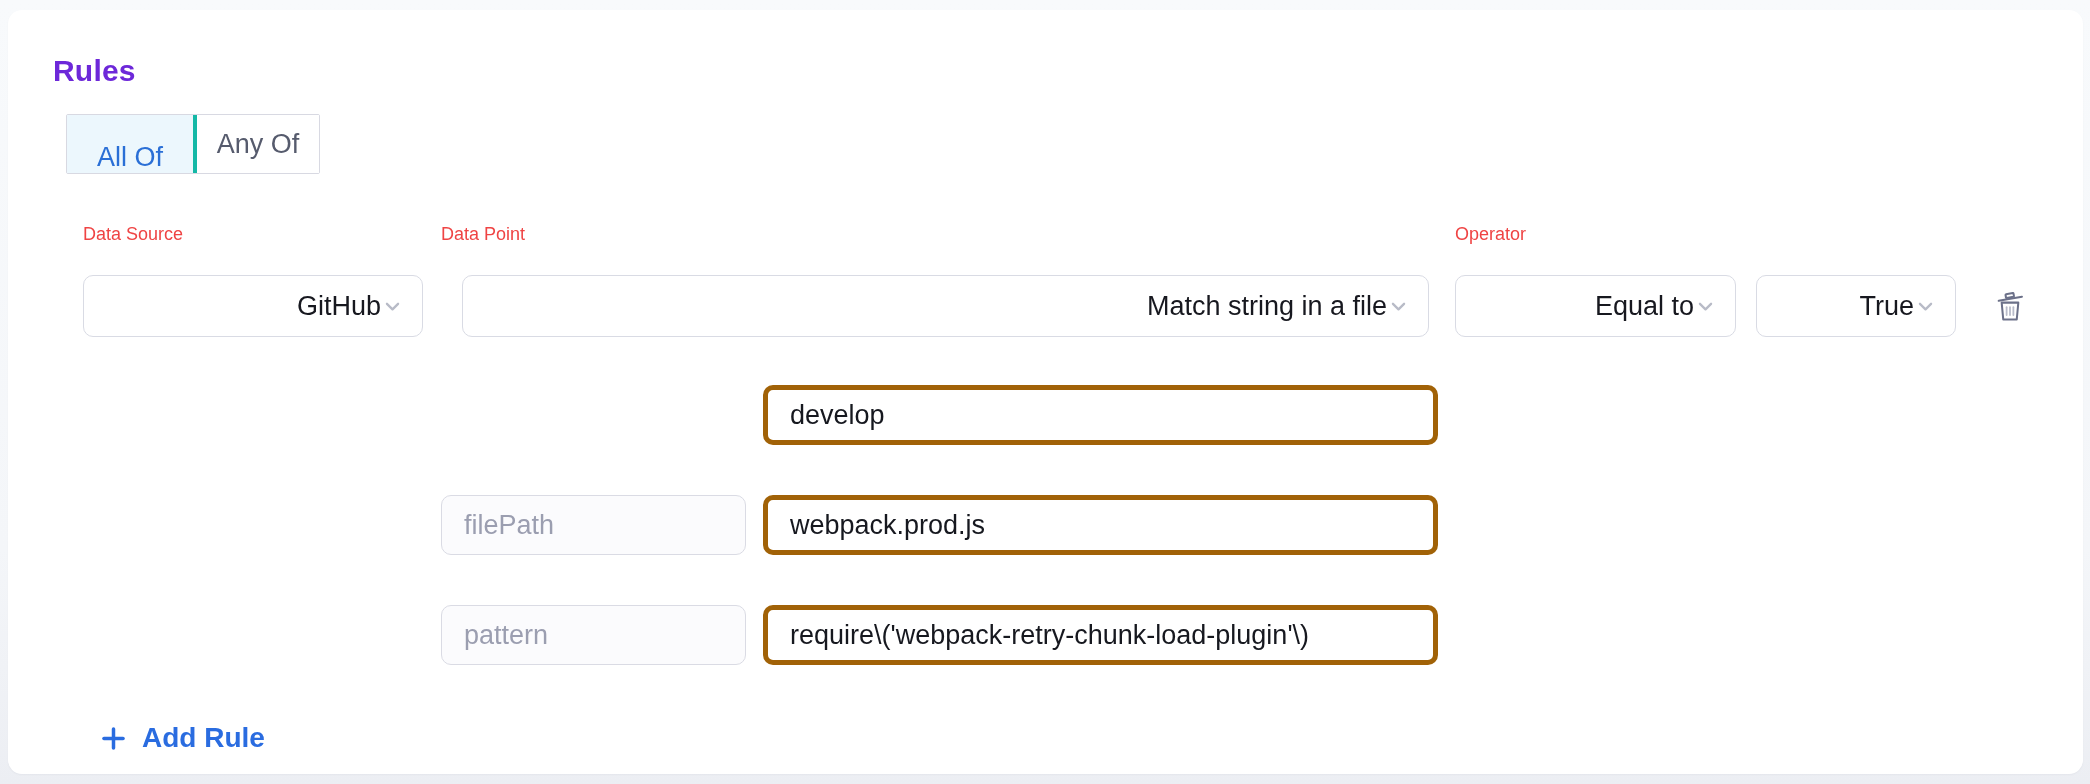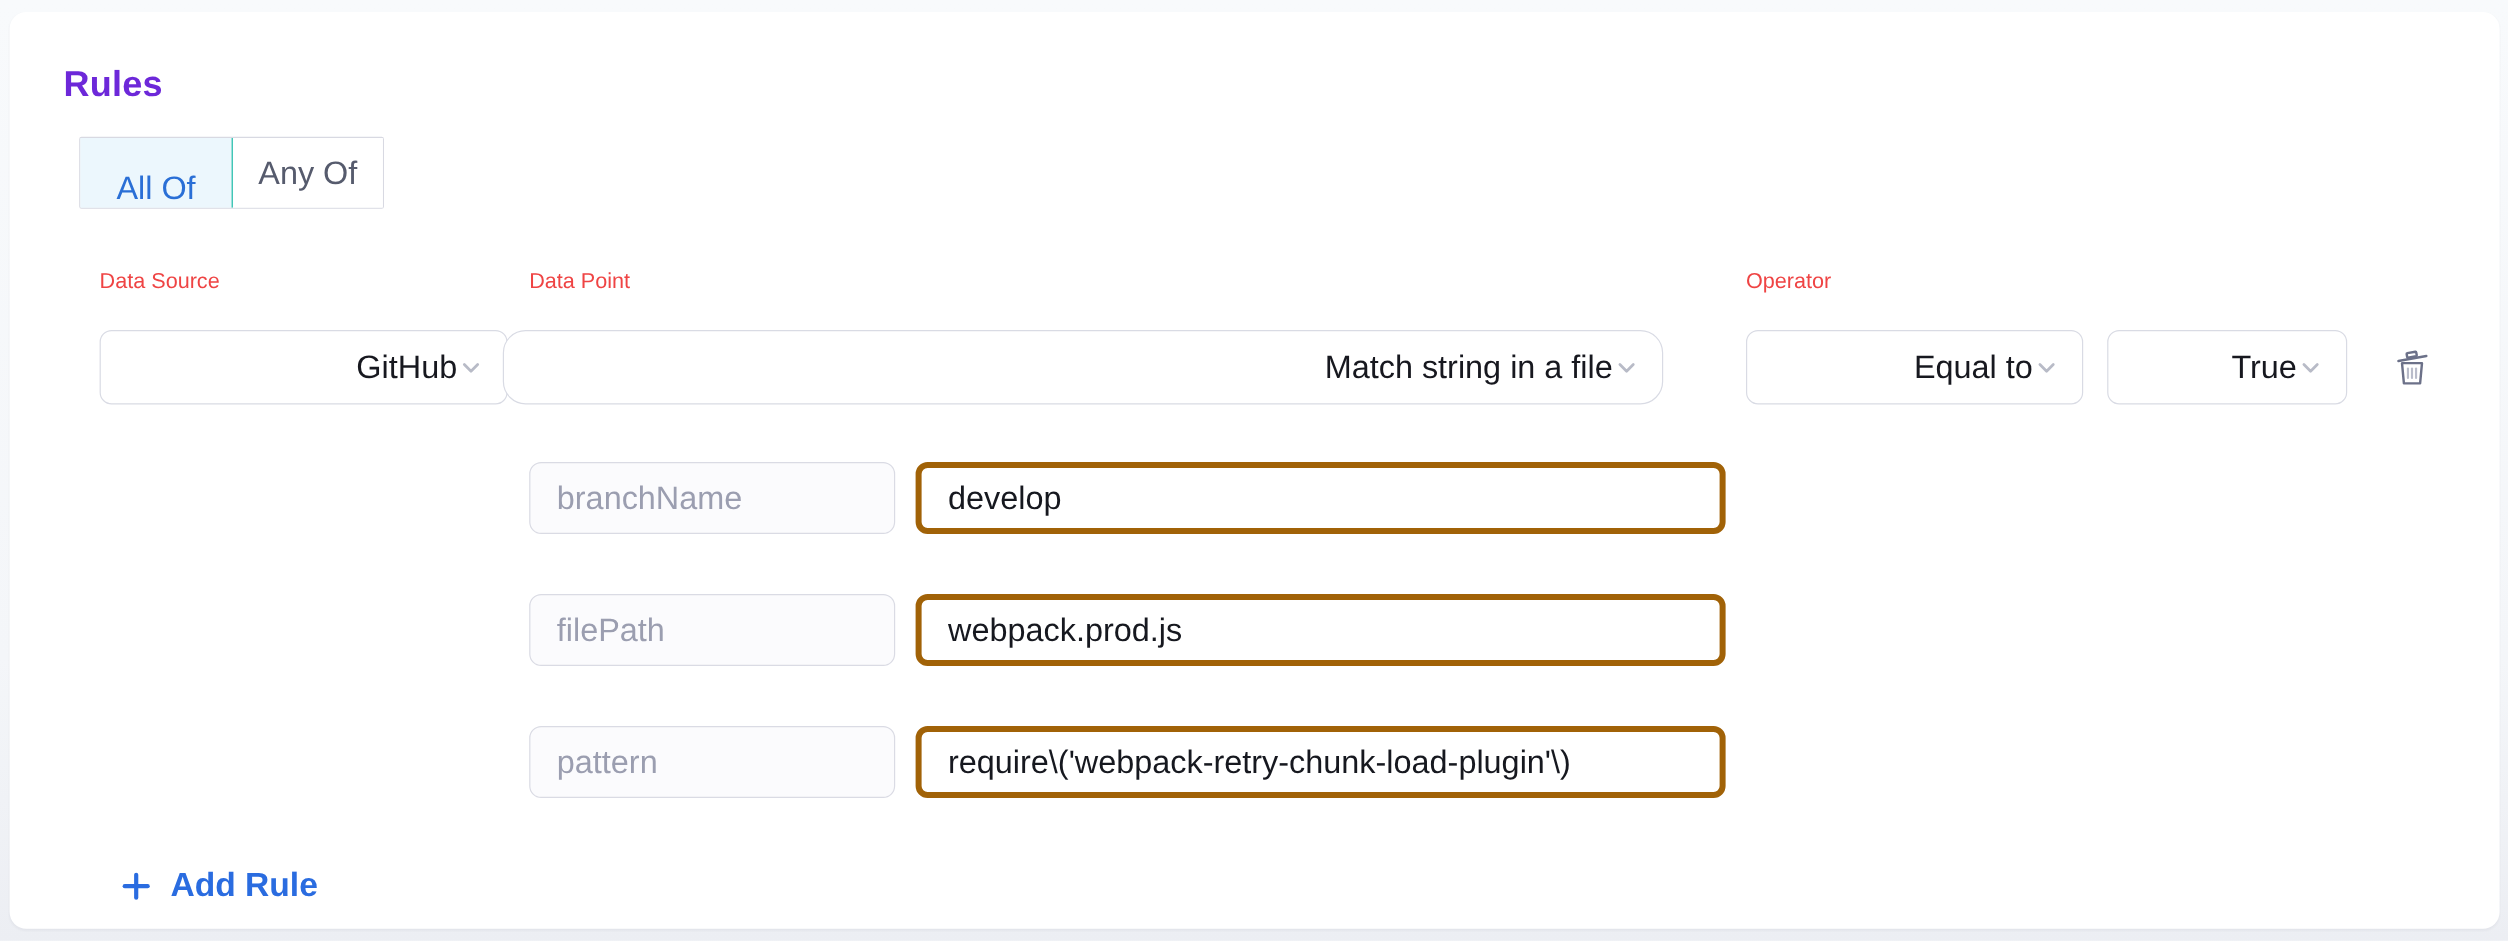--- a/index.html
+++ b/index.html
@@ -29,41 +29,41 @@
     position: absolute; left: 58px; top: 104px; height: 60px;
     display: flex; border: 1px solid #d8d9e2; border-radius: 2px;
     box-sizing: border-box; background: #fff;
   }
   .segment {
     display: flex; align-items: center; justify-content: center;
     min-width: 126px; padding: 0 10px; box-sizing: border-box;
     font-size: 27px; color: #565b6d; background: #ffffff;
     cursor: pointer; user-select: none;
   }
-  .segment + .segment { border-left: 1px solid #14b8a6; }
+  .segment + .segment { border-left: 4px solid #14b8a6; }
   .segment.selected { background: #ecf7fd; color: #2a6fd6; align-items: flex-end; }
 
   .field-label {
     position: absolute; top: 214px;
     font-size: 18px; color: #ef4444;
   }
   .lbl-ds { left: 75px; }
   .lbl-dp { left: 433px; }
   .lbl-op { left: 1447px; }
 
   .select {
     position: absolute; top: 265px; height: 62px;
     box-sizing: border-box;
     border: 1px solid #d9dbe4; border-radius: 10px; background: #fff;
     display: flex; align-items: center; justify-content: flex-end;
     padding: 0 18px 0 22px;
     font-size: 27px; color: #17181f; cursor: pointer;
   }
   .sel-ds { left: 75px;   width: 340px; }
-  .sel-dp { left: 411px;  width: 967px; border-radius: 19px; }
+  .sel-dp { left: 454px;  width: 967px; }
   .sel-op { left: 1447px; width: 281px; }
   .sel-val{ left: 1748px; width: 200px; }
   .select .chev { display: flex; align-items: center; }
 
   .trash-btn {
     position: absolute; left: 1978px; top: 272px;
     width: 48px; height: 48px;
     display: flex; align-items: center; justify-content: center;
     background: transparent; border: none; cursor: pointer; padding: 0;
   }
@@ -163,21 +163,20 @@
           </g>
           <g stroke="#b9bcca" stroke-width="1.6" stroke-linecap="round">
             <line x1="13" y1="17" x2="13" y2="24"></line>
             <line x1="16" y1="17" x2="16" y2="24"></line>
             <line x1="19" y1="17" x2="19" y2="24"></line>
           </g>
         </svg>
       </span>
     </button>
 
-    <input class="param-name row-0" readonly="" value="branchName" style="">
     <input class="param-value row-0" value="develop" style="">
 
     <input class="param-name row-1" readonly="" value="filePath" style="">
     <input class="param-value row-1" value="webpack.prod.js" style="">
 
     <input class="param-name row-2" readonly="" value="pattern" style="">
     <input class="param-value row-2" value="require\('webpack-retry-chunk-load-plugin'\)" style="">
 
     <button class="add-rule">
       <span style="display:flex;">

